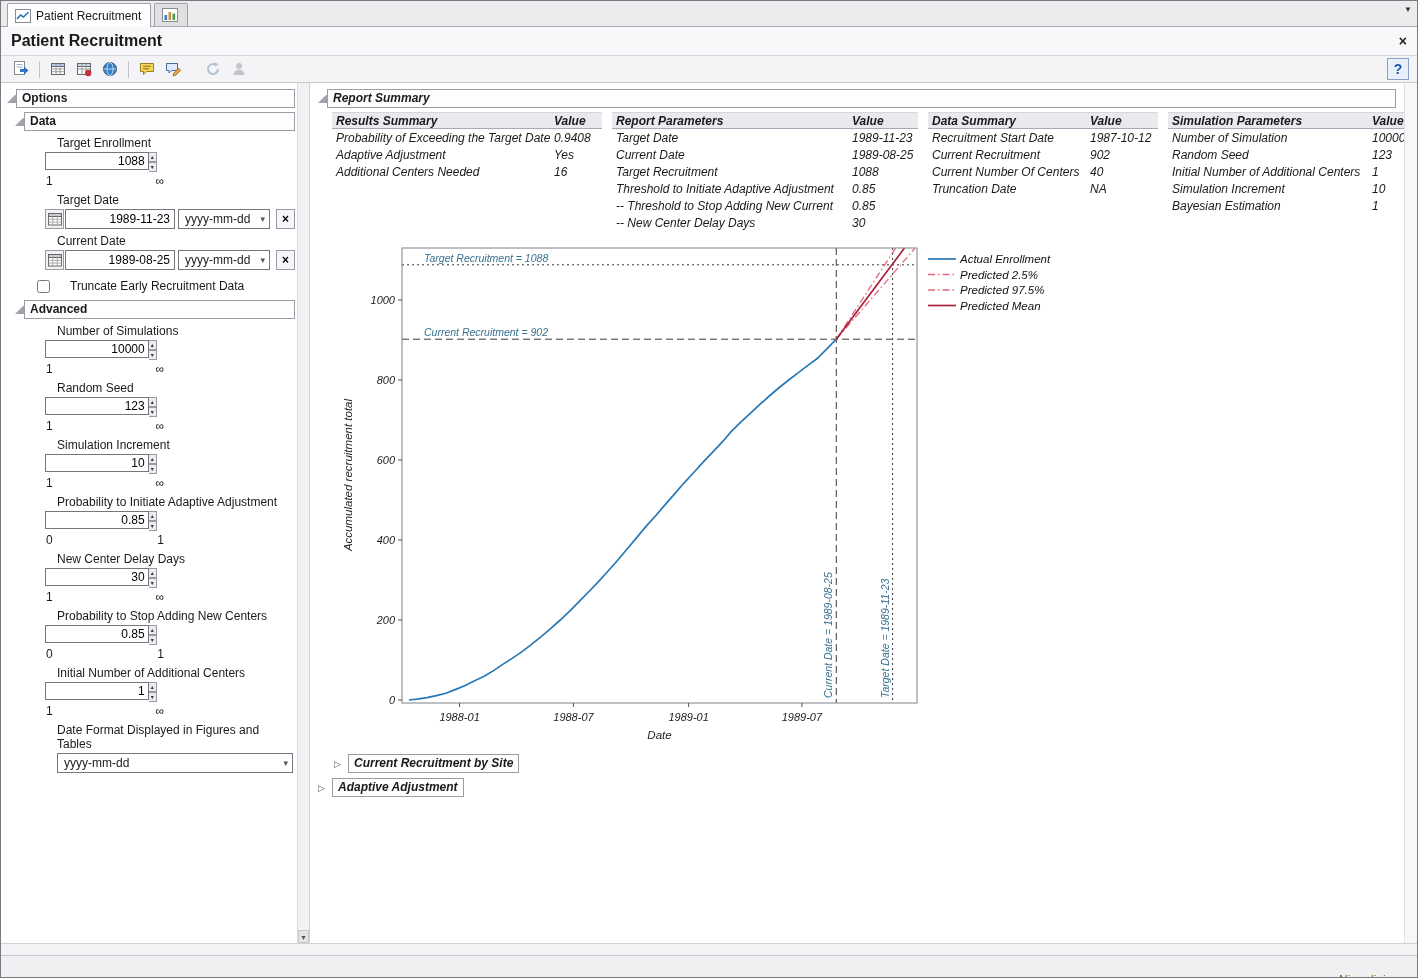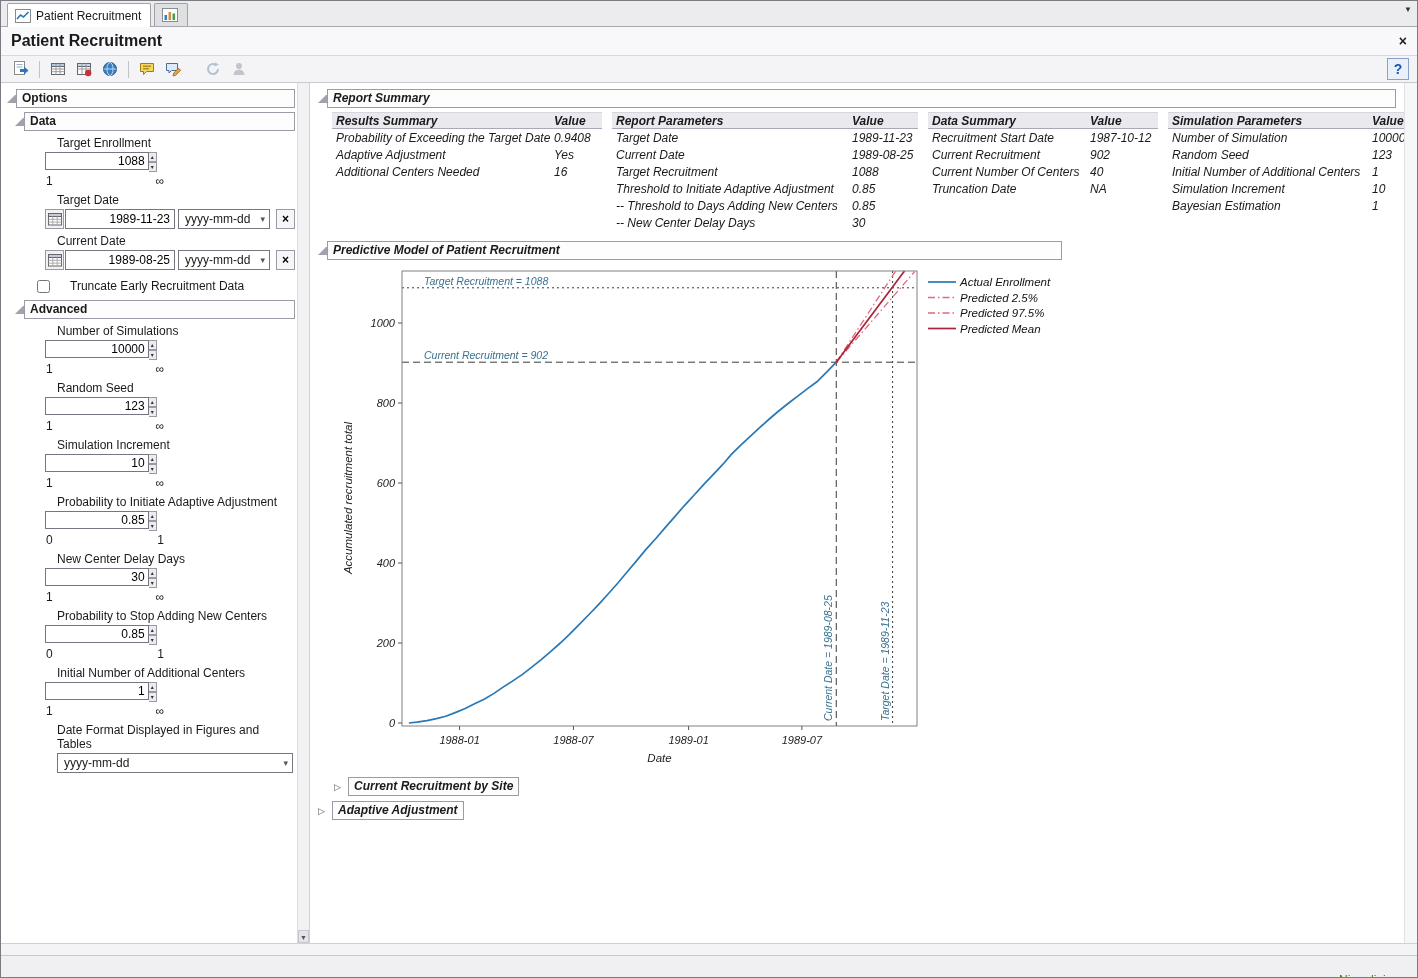--- a/index.html
+++ b/index.html
@@ -431,21 +431,21 @@
               </div>
               <div class="rs-row">
                 <div class="rs-name" style="width:236px">Target Recruitment</div>
                 <div class="rs-val" style="width:70px">1088</div>
               </div>
               <div class="rs-row">
                 <div class="rs-name" style="width:236px">Threshold to Initiate Adaptive Adjustment</div>
                 <div class="rs-val" style="width:70px">0.85</div>
               </div>
               <div class="rs-row">
-                <div class="rs-name" style="width:236px">-- Threshold to Days Adding New Centers</div>
+                <div class="rs-name" style="width:236px">-- Threshold to Stop Adding New Current</div>
                 <div class="rs-val" style="width:70px">0.85</div>
               </div>
               <div class="rs-row">
                 <div class="rs-name" style="width:236px">-- New Center Delay Days</div>
                 <div class="rs-val" style="width:70px">30</div>
               </div>
             </div>
             <div class="rs-group">
               <div class="rs-row head">
                 <div class="rs-name" style="width:158px">Data Summary</div>
@@ -491,26 +491,20 @@
               </div>
               <div class="rs-row">
                 <div class="rs-name" style="width:200px">Bayesian Estimation</div>
                 <div class="rs-val" style="width:42px">1</div>
               </div>
             </div>
           </div>
       </div>
 
       <div class="outline pm-section">
-        <div class="outline-header">
-          <span class="disc-open"></span>
-          <div class="outline-titlebox">
-              <span>Predictive Model of Patient Recruitment</span>
-            </div>
-        </div>
         <div class="outline-body">
           <div class="outline plot-outline">
             <div class="plot-body">
               <svg id="recruit-chart" width="730" height="500">
                   <line x1="64" x2="579" y1="19.799999999999955" y2="19.799999999999955" stroke="#3a3a3a" stroke-dasharray="2 3"></line>
                   <line x1="64" x2="579" y1="94.19999999999999" y2="94.19999999999999" stroke="#3a3a3a" stroke-dasharray="7 4"></line>
                   <line x1="498.277035236938" x2="498.277035236938" y1="3" y2="458" stroke="#3a3a3a" stroke-dasharray="7 4"></line>
                   <line x1="554.595382746051" x2="554.595382746051" y1="3" y2="458" stroke="#3a3a3a" stroke-dasharray="2 3"></line>
                   <polyline points="70.9,455.0 79.0,454.2 89.0,452.6 98.4,450.6 107.8,448.2 117.2,444.6 127.2,440.6 136.6,435.8 146.6,431.0 156.0,425.4 164.7,419.4 174.1,413.4 184.1,406.6 193.5,399.4 202.9,391.8 212.3,383.8 222.3,375.0 231.7,366.2 241.1,356.6 250.5,347.0 260.5,336.6 269.9,326.2 279.9,315.0 289.3,303.8 298.7,292.6 308.0,281.4 318.1,270.2 327.4,259.4 336.8,248.6 346.2,237.8 356.2,227.0 365.6,216.6 375.6,206.2 385.0,196.2 393.1,186.6 402.5,177.4 412.5,168.2 421.9,159.4 431.3,151.0 440.7,143.0 450.7,135.0 460.1,127.8 469.5,120.6 478.9,113.8 488.9,103.8 498.3,94.2" fill="none" stroke="#2878b5" stroke-width="1.7"></polyline>
                   <polyline points="498.3,94.2 576.5,3.8" fill="none" stroke="#e0697e" stroke-width="1.3" stroke-dasharray="7 3 1.5 3"></polyline>

